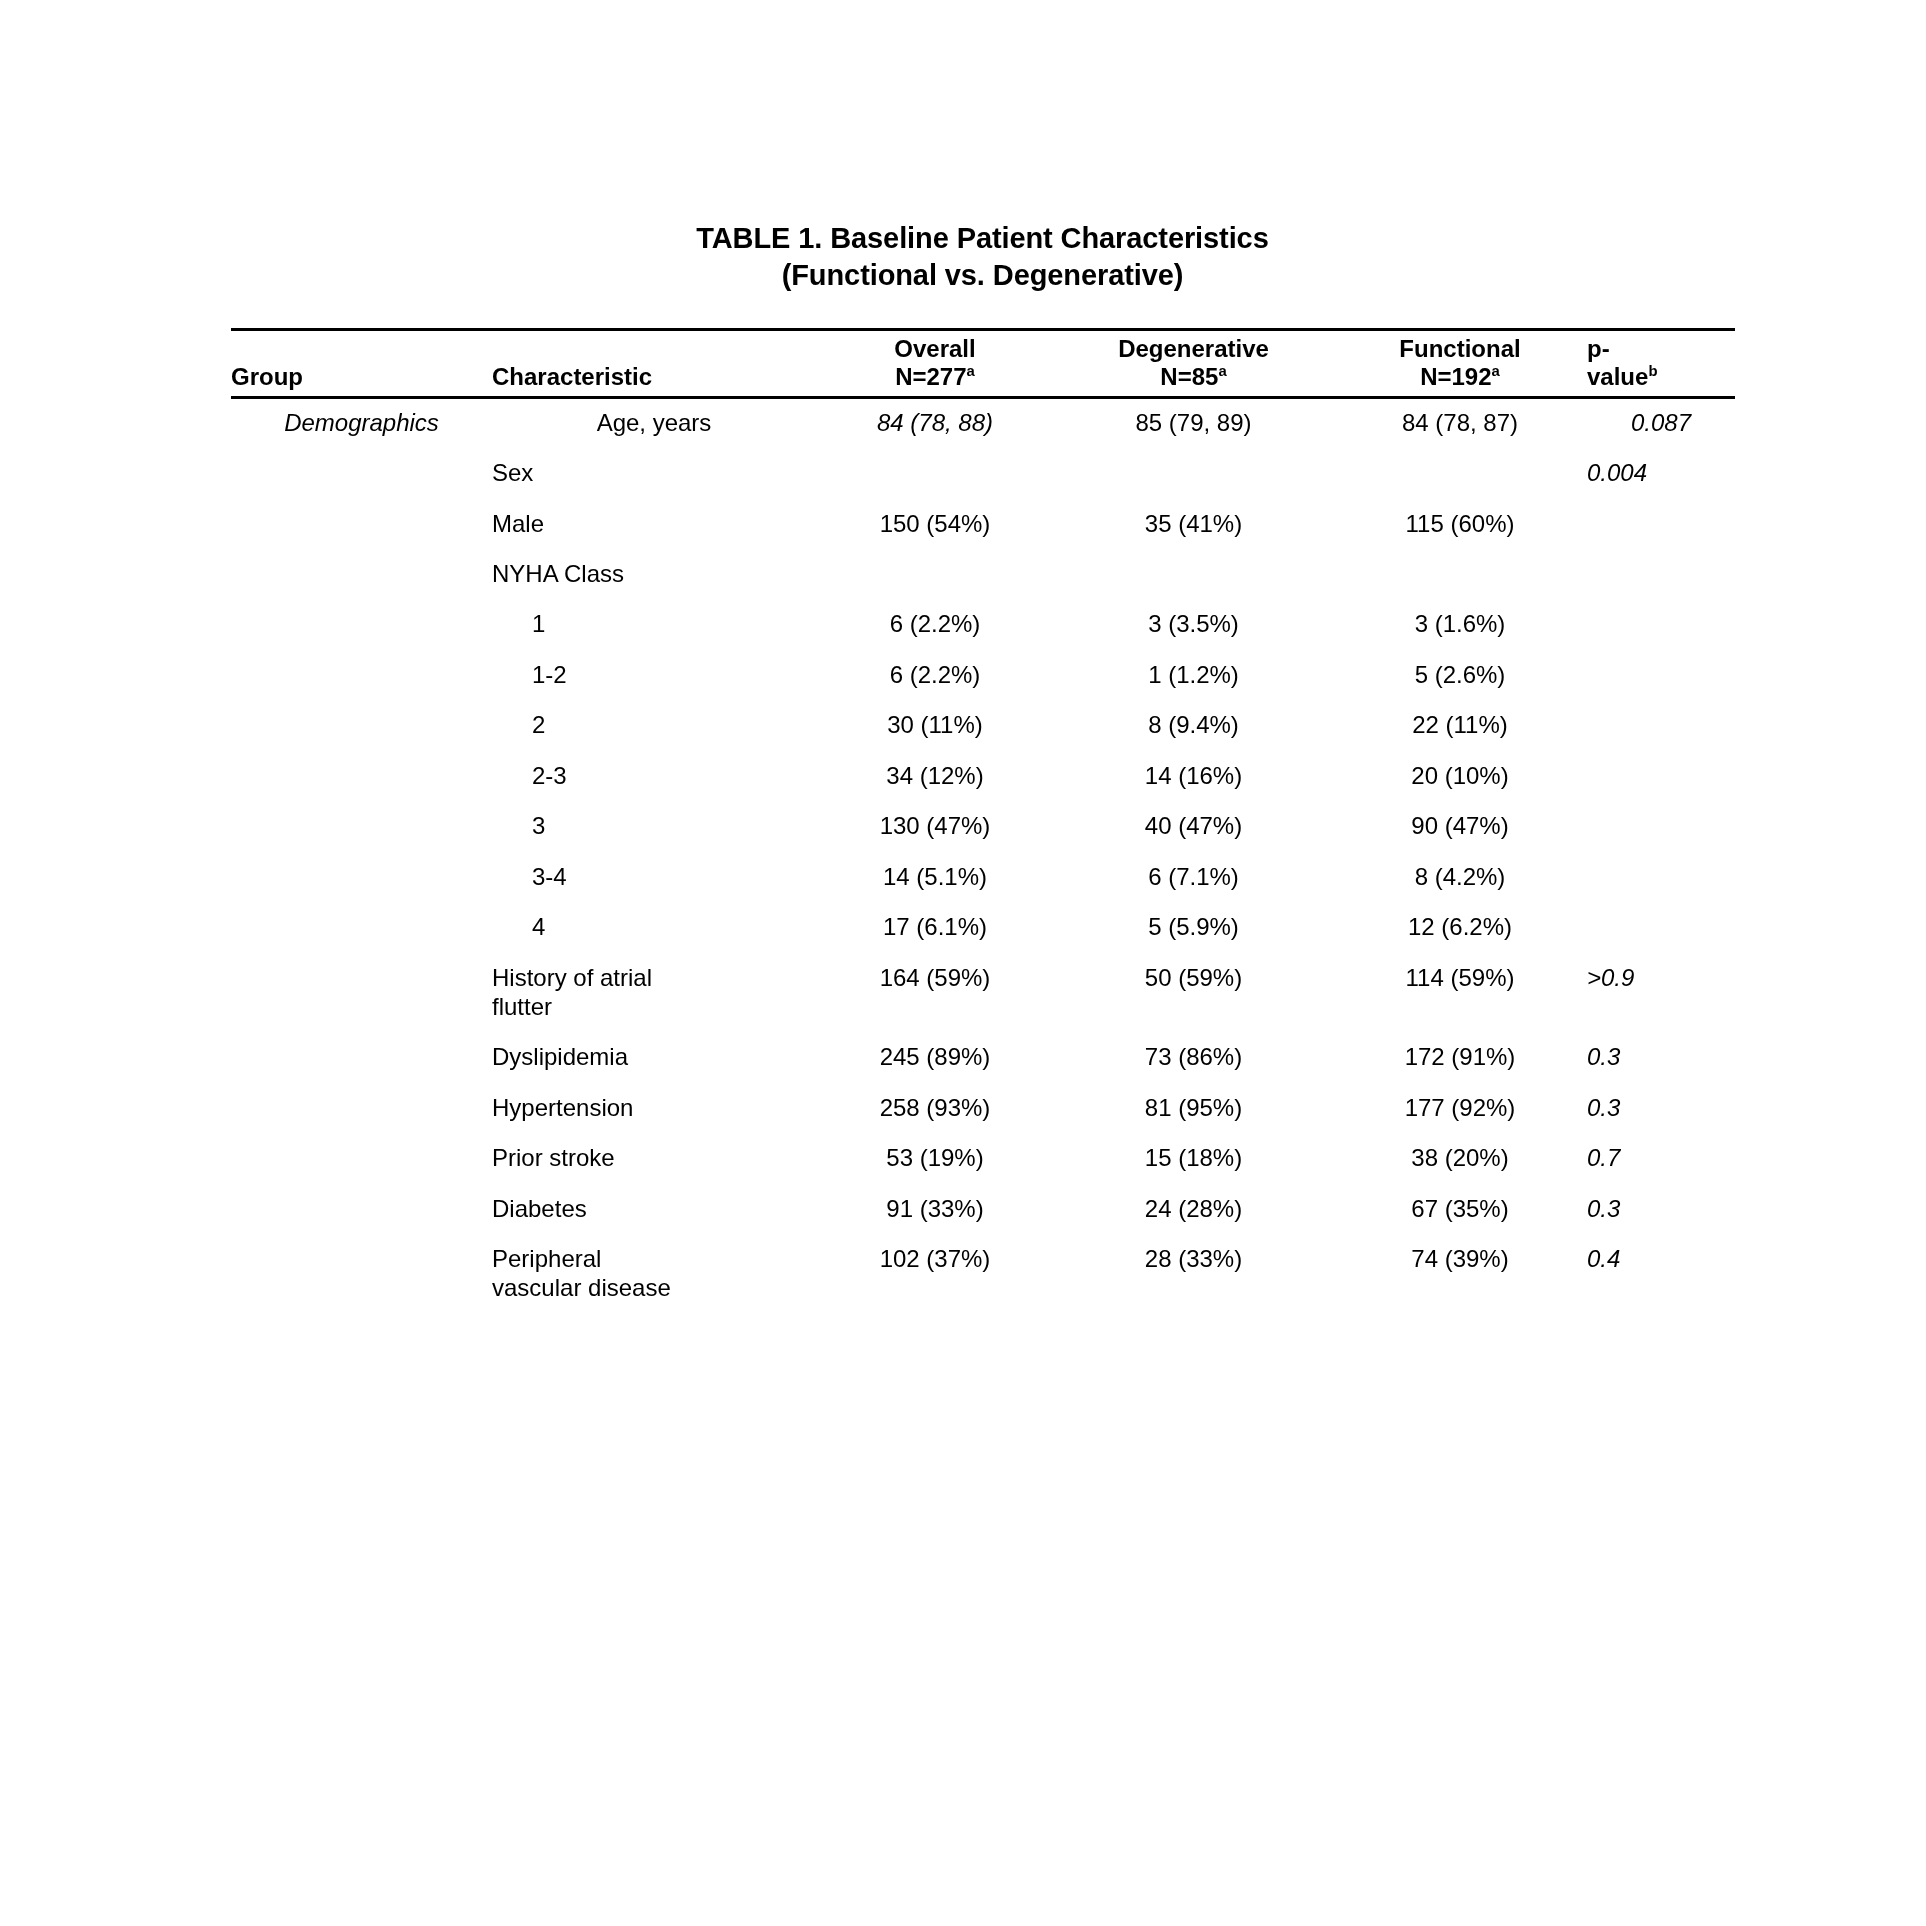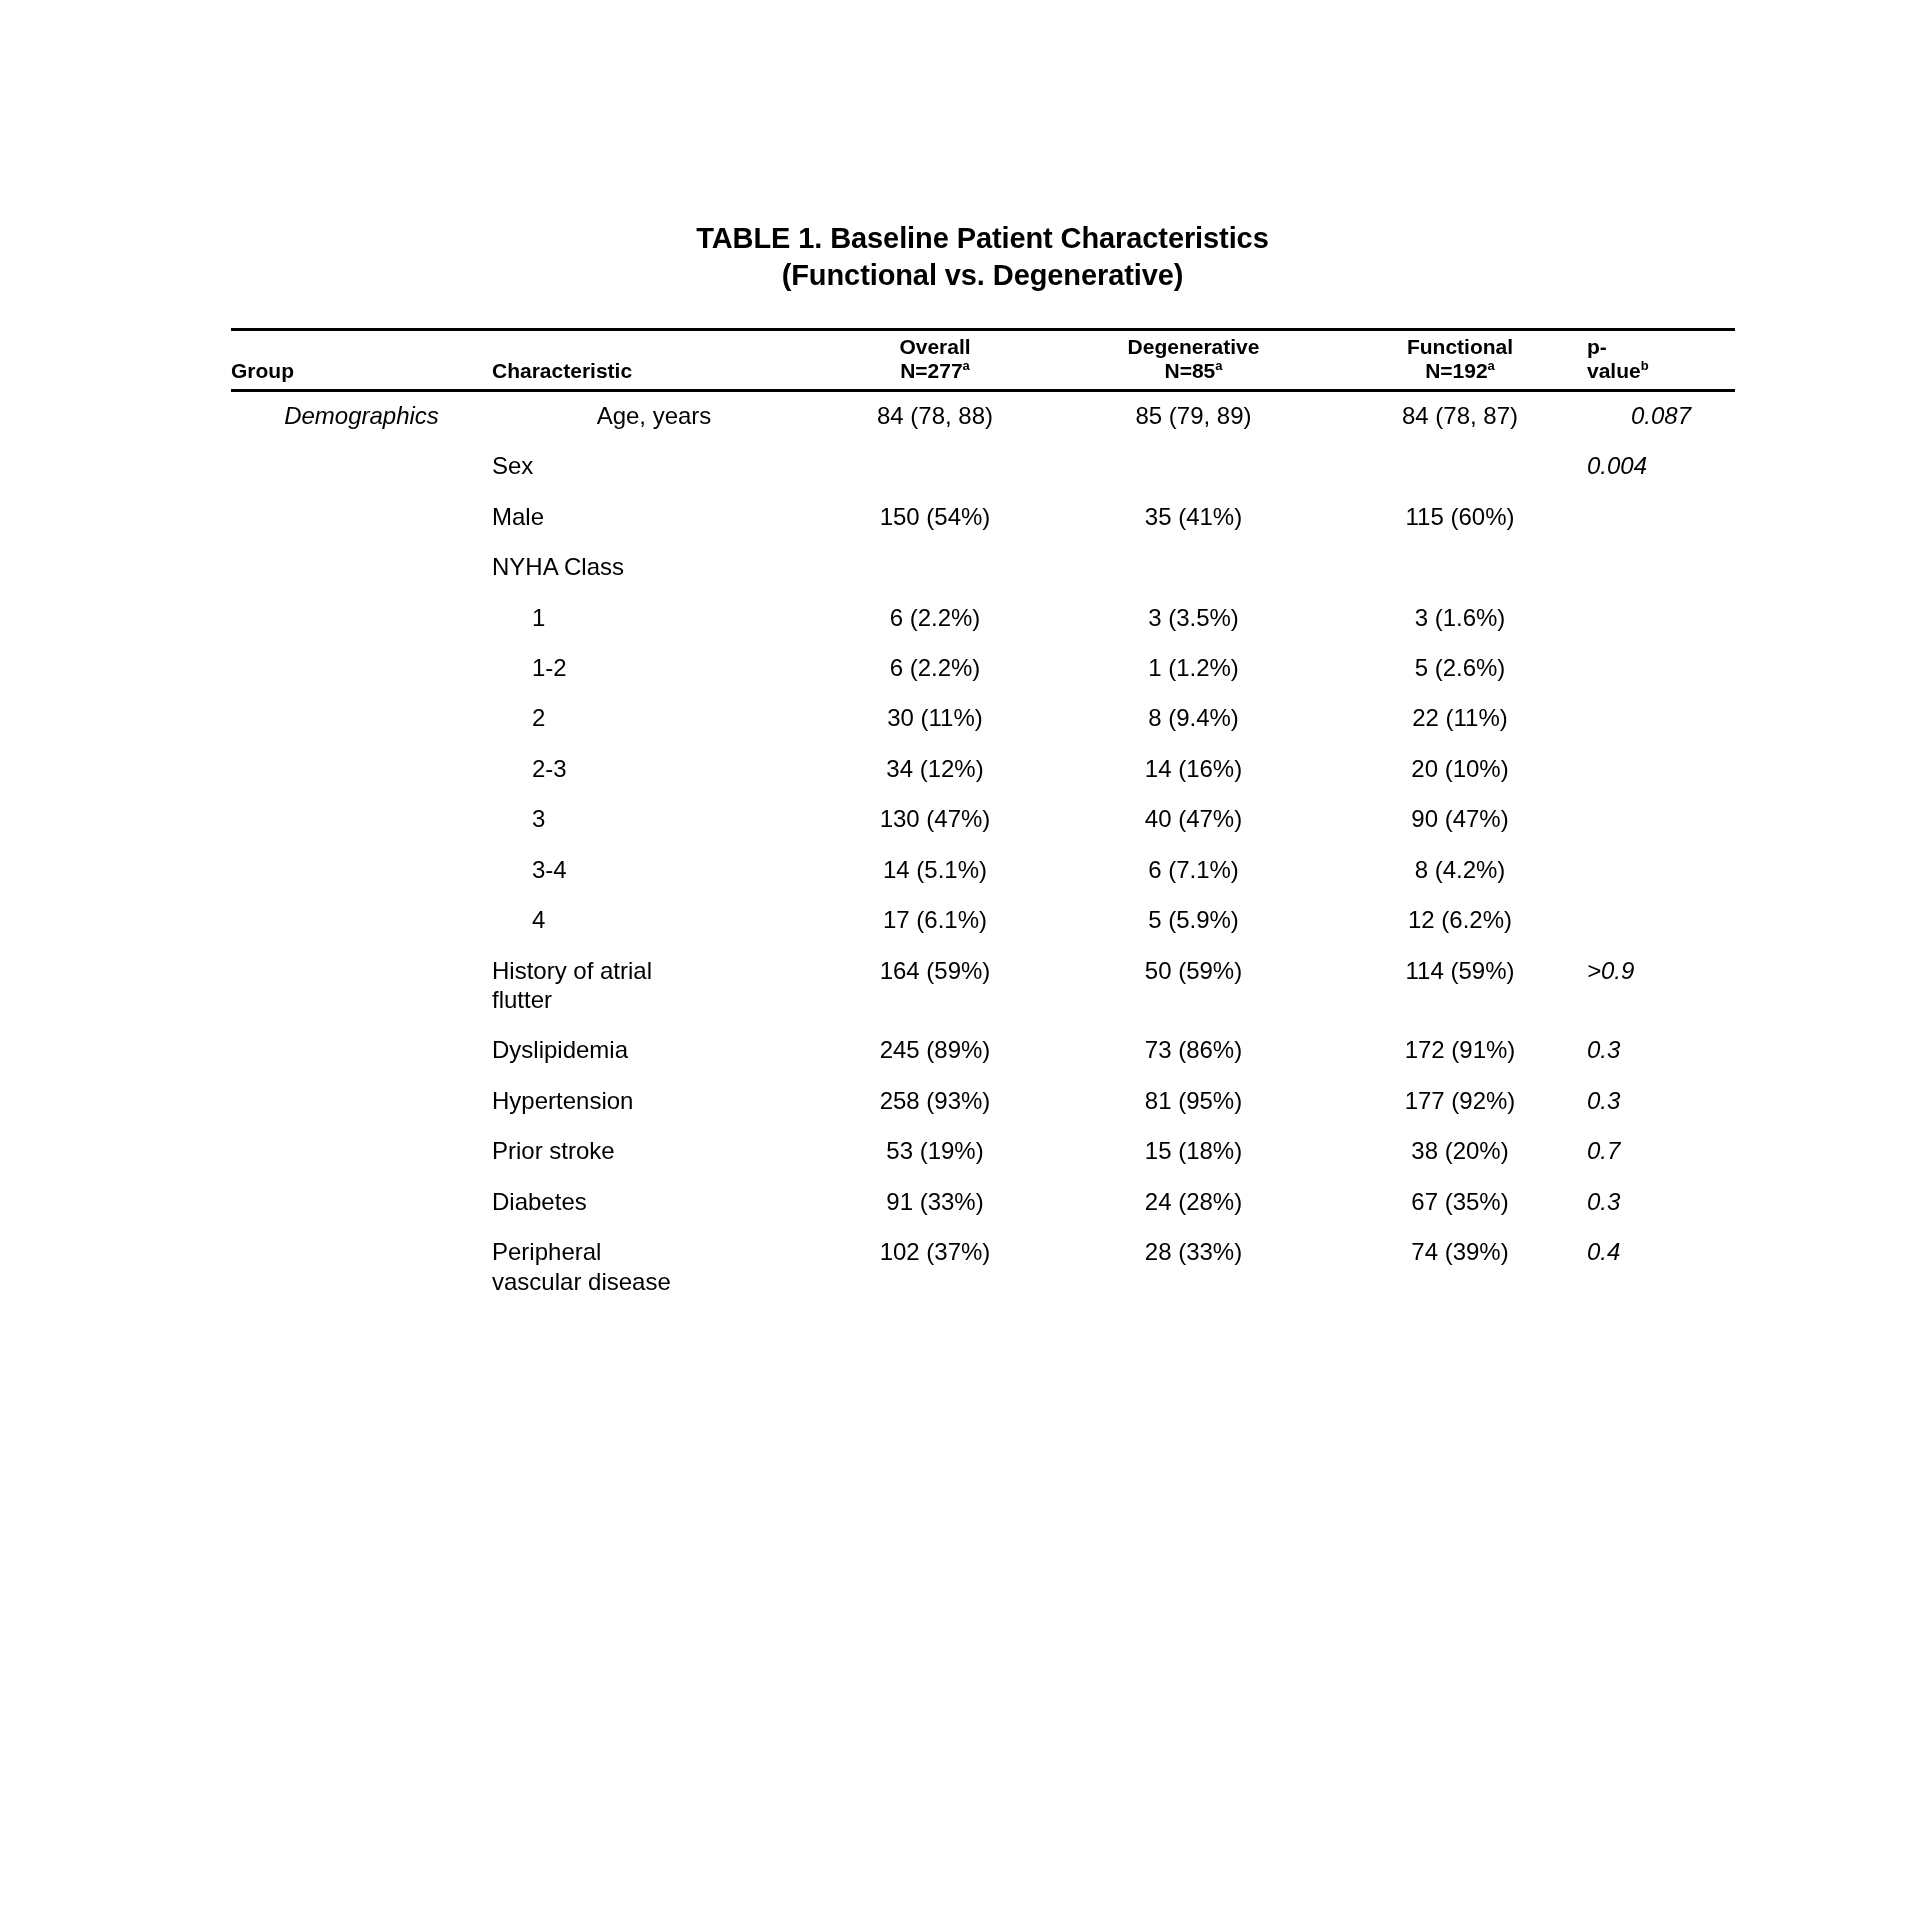--- a/index.html
+++ b/index.html
@@ -51,21 +51,21 @@
     font-size: 24px;
     line-height: 1.18;
   }
 
   table.t1 thead th {
     border-top: 3.5px solid #000;
     border-bottom: 3.5px solid #000;
     padding: 3.9px 0 5.4px 0;
     vertical-align: bottom;
     font-weight: bold;
-    font-size: 21px;
+    font-size: 24px;
     line-height: 1.16;
   }
 
   
   col.c-group { width: 261px; }
   col.c-char  { width: 324px; }
   col.c-over  { width: 238px; }
   col.c-degen { width: 279px; }
   col.c-func  { width: 254px; }
   col.c-pval  { width: 148px; }
@@ -104,21 +104,21 @@
     text-align: left;
     padding-left: 18px;
   }
   td.c-cell.indent { padding-left: 40px; }
   td.v-cell { text-align: center; }
   td.p-cell { text-align: left; padding-left: 8.5px; font-style: italic; }
 
   tbody tr.first-body td { padding-top: 8.5px; text-align: center; }
 
   
-  .wrap-over { display: inline-block; max-width: 158px; }
+  .wrap-over { display: inline-block; max-width: 158px; font-style: italic; }
   .wrap-char { display: inline-block; max-width: 181px; }
 </style>
 </head>
 <body>
 
 <div class="page">
 
   <div class="title-block">
     <span class="title-line">TABLE 1. Baseline Patient Characteristics</span>
     <span class="title-line">(Functional vs. Degenerative)</span>

